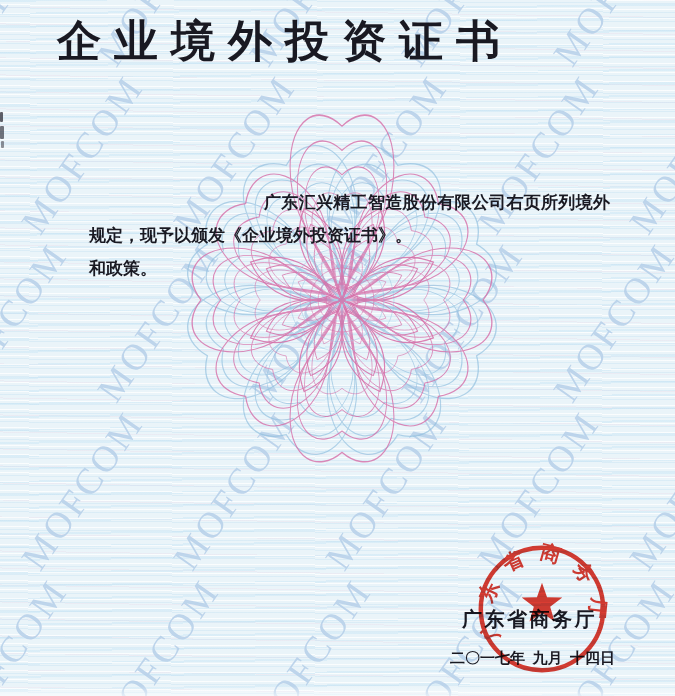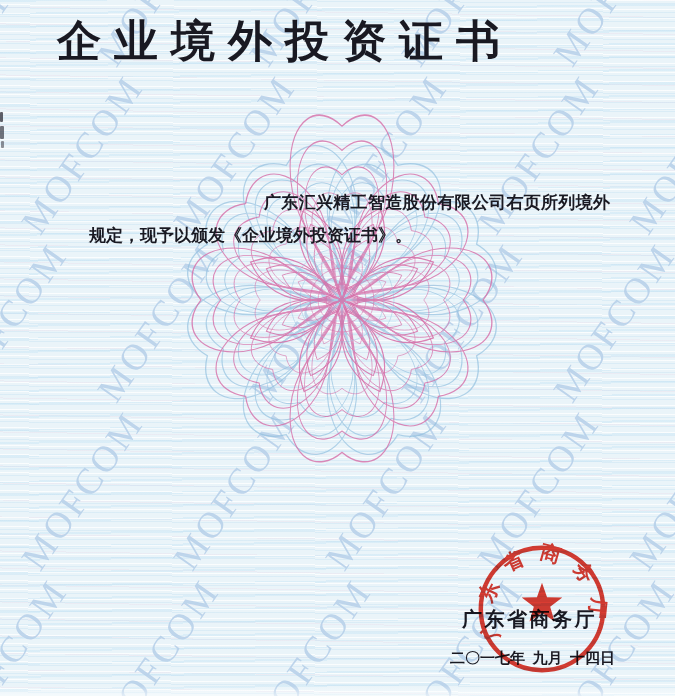--- a/index.html
+++ b/index.html
@@ -209,20 +209,21 @@
         <circle cx="162" cy="192" r="52"></circle>
       </g>
     </svg>
 
   <div class="title">企业境外投资证书</div>
 
 
   <div class="bodyblock">
     <div class="bline ind-company">广东汇兴精工智造股份有限公司右页所列境外</div>
     <div class="bline lastline">规定，现予以颁发《企业境外投资证书》。</div>
+    <div class="bline lastline">和政策。</div>
   </div>
 
   <div class="issuer">广东省商务厅</div>
   <div class="dateline">二〇一七年  九月  十四日</div>
 
   <svg class="seal" viewBox="0 0 140 140" aria-hidden="true">
     <circle class="seal-ring" cx="70" cy="70" r="63"></circle>
     <path id="sealArc" d="M30.1,100.1 A50,50 0 1 1 109.9,100.1" fill="none"></path>
     <text class="seal-text"><textPath href="#sealArc" startOffset="2">广东省商务厅</textPath></text>
     <polygon class="seal-star" points="70,43 75.2,57.9 90.9,58.2 78.4,67.7 82.9,82.8 70,73.8 57.1,82.8 61.6,67.7 49.1,58.2 64.8,57.9"></polygon>

